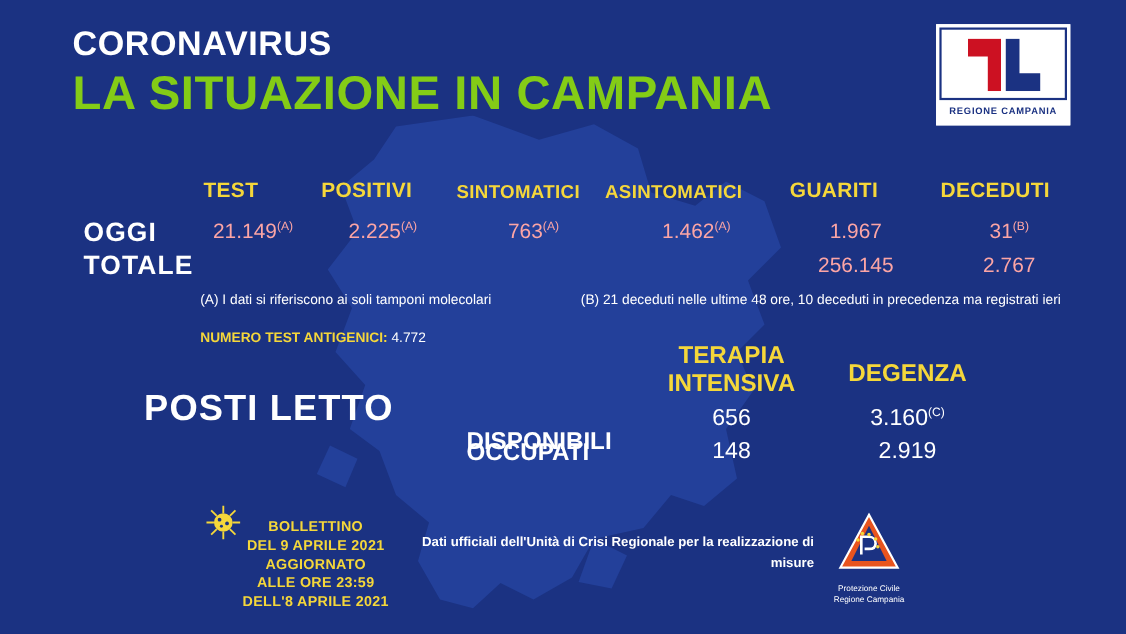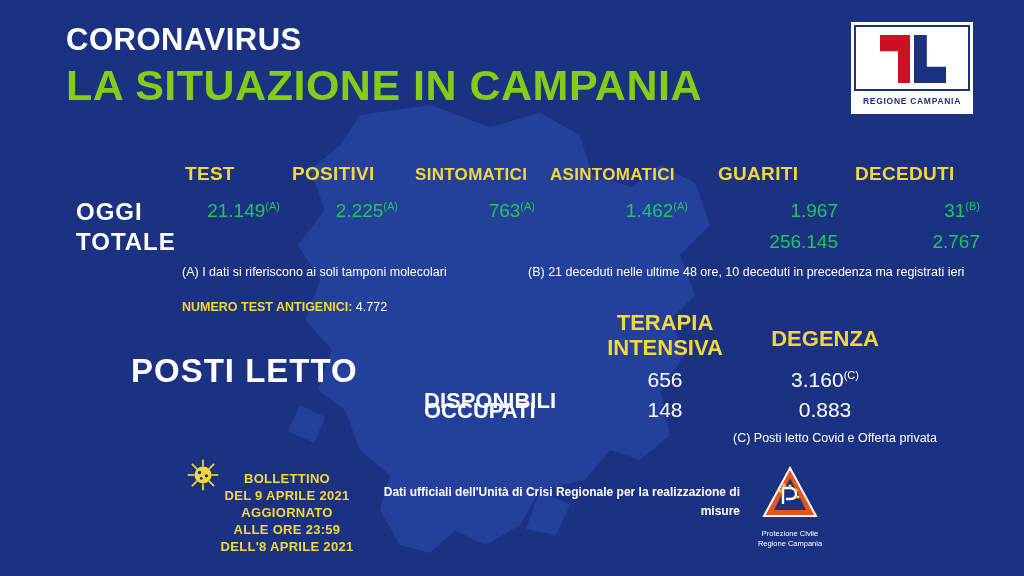--- a/index.html
+++ b/index.html
@@ -117,23 +117,23 @@
   .row-head {
     position: absolute;
     color: #ffffff;
     font-size: 24px;
     font-weight: bold;
     letter-spacing: 1px;
     white-space: nowrap;
   }
   .cell {
     position: absolute;
-    color: #22c55e;
+    color: #fca5a5;
     font-size: 19px;
-    text-align: right;
+    text-align: center;
     white-space: nowrap;
   }
   .cell sup, .sup {
     font-size: 11px;
     vertical-align: super;
   }
 
   .note {
     position: absolute;
     color: #ffffff;
@@ -310,23 +310,22 @@
   <div class="beds-head" style="left:750px; top:326px; width:150px;">DEGENZA</div>
 
   <div class="beds-row-label" style="left:412px; top:388px;margin-left:12px;">DISPONIBILI</div>
   <div class="beds-row-label" style="left:424px; top:398px;">OCCUPATI</div>
 
   <div class="beds-val" style="left:590px; top:368px; width:150px;">656</div>
   <div class="beds-val" style="left:750px; top:368px; width:150px;">
     <span>3.160</span><span class="sup">(C)</span>
   </div>
   <div class="beds-val" style="left:590px; top:398px; width:150px;">148</div>
-  <div class="beds-val" style="left:750px; top:398px; width:150px;">0.883</div>
-
-  <div class="note" style="left:733px; top:431px;">(C) Posti letto Covid e Offerta privata</div>
+  <div class="beds-val" style="left:750px; top:398px; width:150px;">2.919</div>
+
 
   <div class="virus-icon">
     <svg viewBox="0 0 40 40" xmlns="http://www.w3.org/2000/svg">
       <g stroke="#f5d73a" stroke-width="2">
         <line x1="20" y1="2" x2="20" y2="10"></line>
         <line x1="20" y1="30" x2="20" y2="38"></line>
         <line x1="2" y1="20" x2="10" y2="20"></line>
         <line x1="30" y1="20" x2="38" y2="20"></line>
         <line x1="7" y1="7" x2="13" y2="13"></line>
         <line x1="27" y1="27" x2="33" y2="33"></line>

